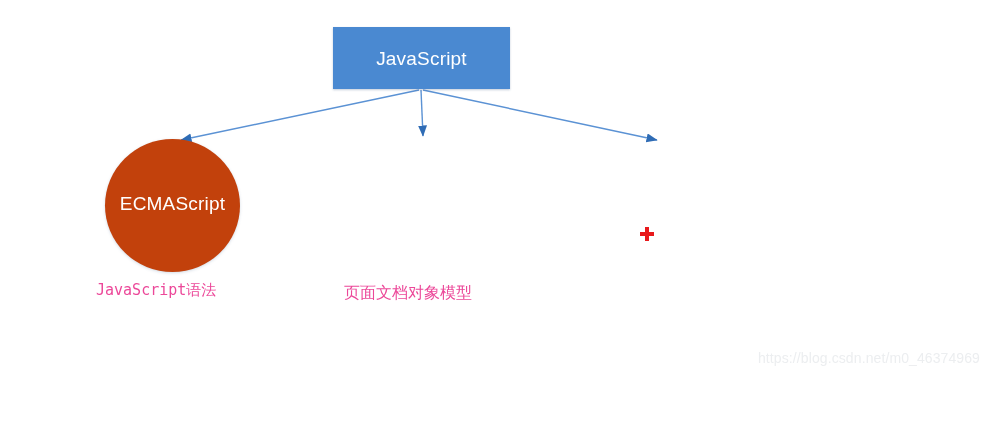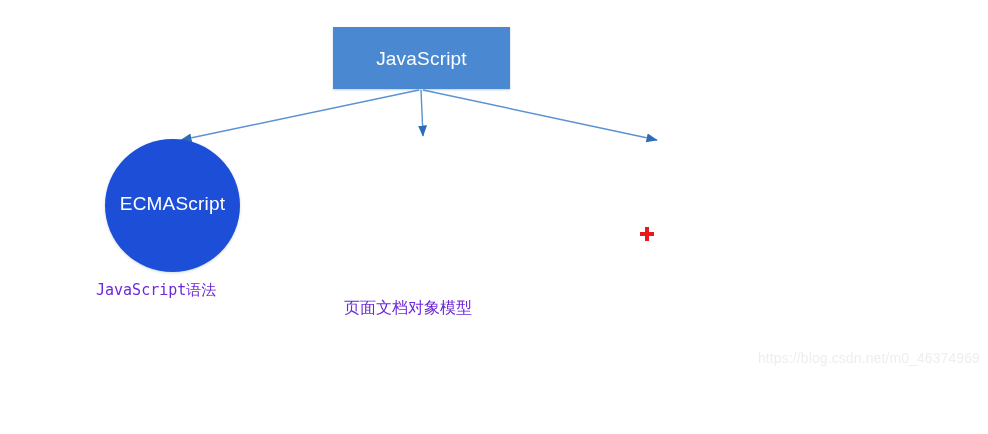--- a/index.html
+++ b/index.html
@@ -42,21 +42,21 @@
     color: #ffffff;
     font-size: 19px;
     font-family: "Liberation Sans", sans-serif;
     letter-spacing: 0.2px;
     line-height: 1;
   }
 
   
   .node-circle {
     position: absolute;
-    background: #1d4ed8;
+    background: #c2410c;
     border-radius: 50%;
     box-shadow: 0 1px 3px rgba(80,110,150,0.25);
     display: flex;
     align-items: center;
     justify-content: center;
   }
   .node-circle-label {
     color: #ffffff;
     font-size: 19px;
     font-family: "Liberation Sans", sans-serif;
@@ -106,40 +106,40 @@
   .plus-marker::after {
     left: 0;
     top: 5px;
     width: 14px;
     height: 4px;
   }
 
   
   .caption {
     position: absolute;
-    color: #6d28d9;
+    color: #ec4899;
     font-size: 16px;
     white-space: nowrap;
     line-height: 1;
   }
   .caption-mono {
     font-family: "DejaVu Sans Mono", "Liberation Mono", monospace;
     font-size: 15px;
   }
   .caption-sans {
     font-family: "DejaVu Sans", "Liberation Sans", sans-serif;
     font-size: 16px;
   }
   #caption-ecmascript {
     left: 96px;
     top: 283px;
   }
   #caption-dom {
     left: 344px;
-    top: 300px;
+    top: 285px;
   }
   #caption-bom {
     left: 597px;
     top: 283px;
   }
 
   
   .watermark {
     position: absolute;
     right: 8px;

